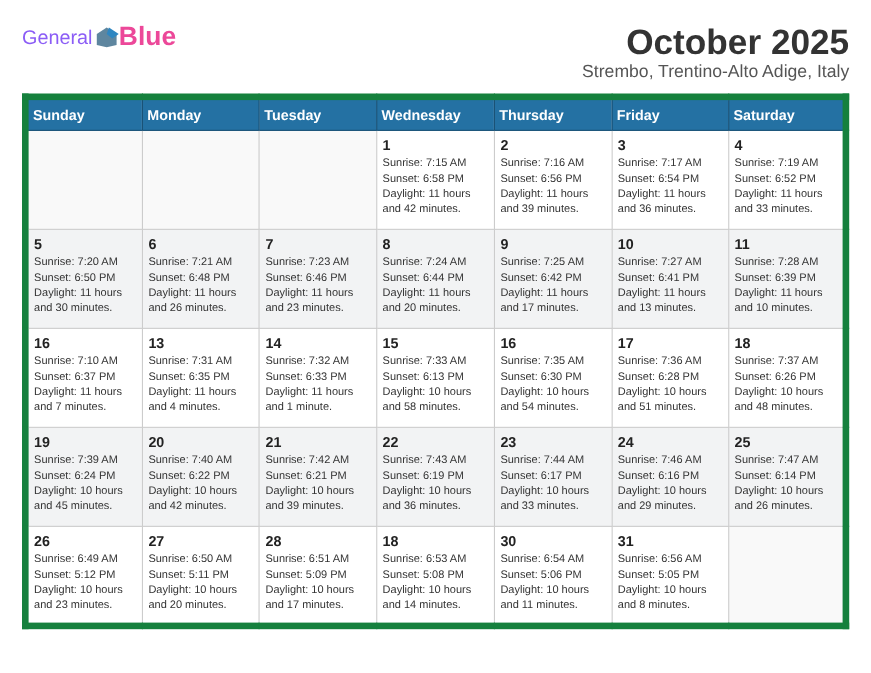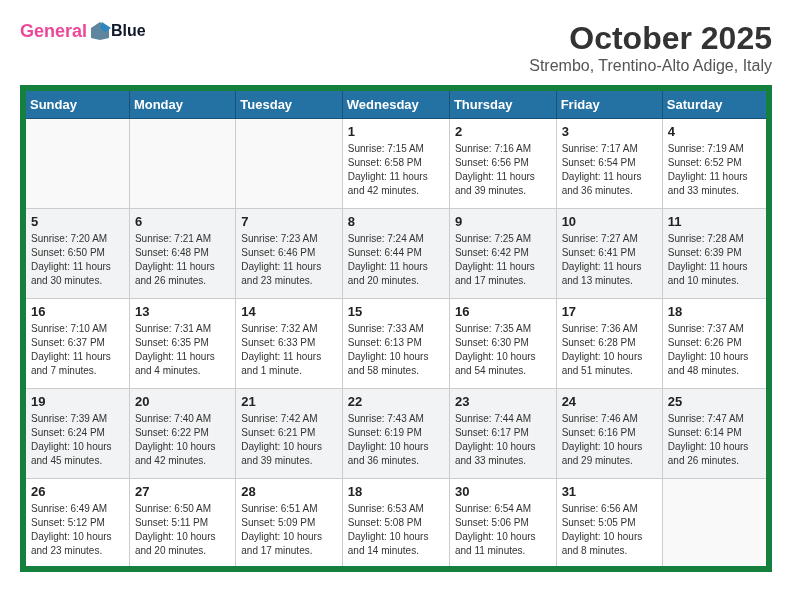--- a/index.html
+++ b/index.html
@@ -82,26 +82,26 @@
     .row-shaded td {
       background-color: #f2f3f4;
     }
   </style>
 </head>
 <body>
 
 <div class="header">
   <div class="logo">
     <div class="logo-text">
-      <span style="font-size:18px;font-weight:bold;color:#ec4899;">General</span>
+      <span style="font-size:18px;font-weight:normal;color:#8b5cf6;">General</span>
       <svg class="logo-icon" viewBox="0 0 22 22">
         <path d="M11 2 L20 8 L20 18 L11 20 L2 18 L2 8 Z" fill="#1a5276" opacity="0.7"></path>
         <path d="M13 2 L22 8 L16 12 L11 8 Z" fill="#2e86c1"></path>
       </svg>
-      <span style="font-size:16px;font-weight:bold;color:#0f172a;">Blue</span>
+      <span style="font-size:24px;font-weight:bold;color:#ec4899;">Blue</span>
     </div>
   </div>
   <div class="title-section">
     <div class="month-title">October 2025</div>
     <div class="location-title">Strembo, Trentino-Alto Adige, Italy</div>
   </div>
 </div>
 
 <table class="calendar">
   <thead>

